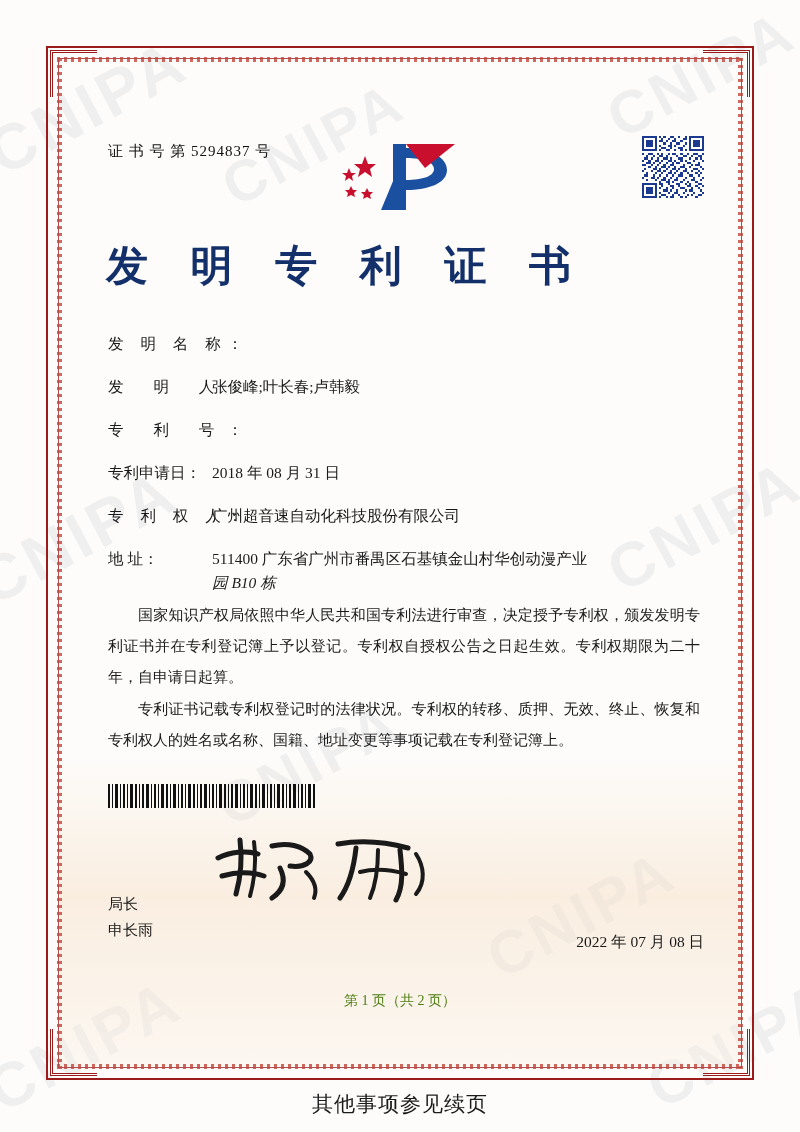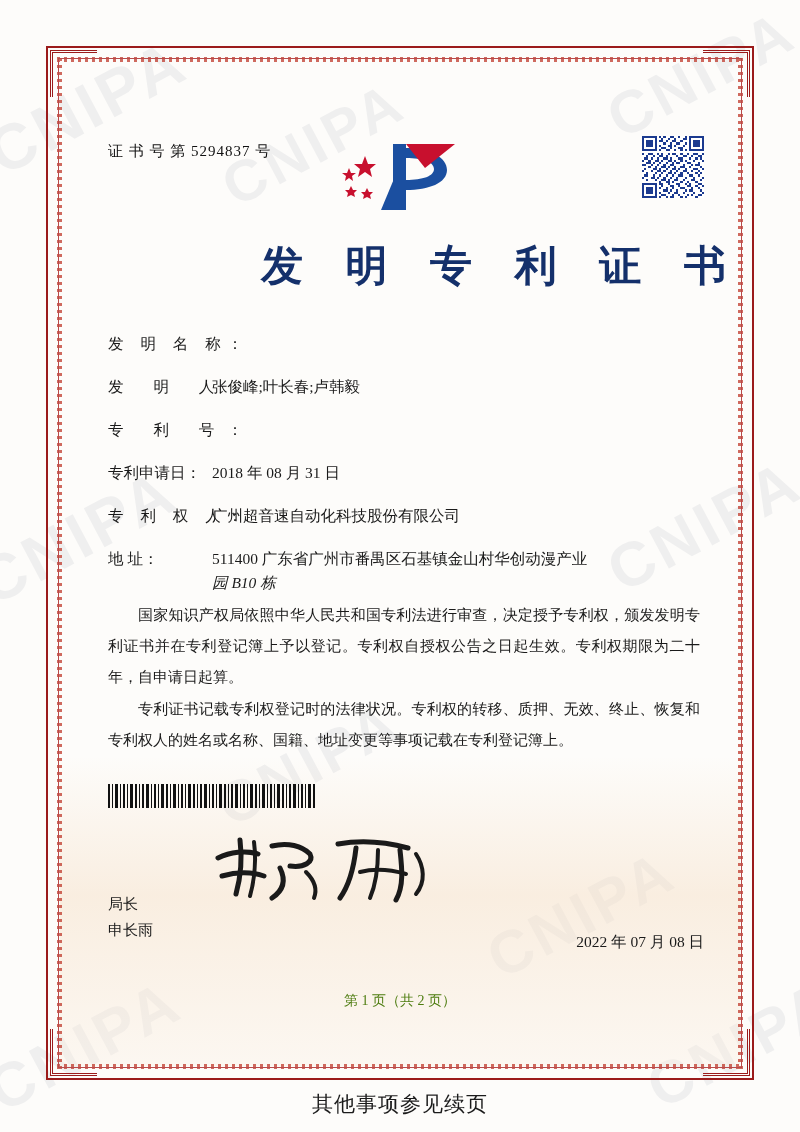--- a/index.html
+++ b/index.html
@@ -121,27 +121,28 @@
     transform: translateX(-50%);
     width: 190px;
     height: 78px;
   }
 
   .title {
     position: absolute;
     left: 0;
     right: 0;
     top: 178px;
-    text-align: right;
+    text-align: left;
     font-size: 42px;
     letter-spacing: 14px;
     font-weight: 700;
     color: #14306b;
     text-indent: 14px;
     font-family: "DejaVu Serif", "Liberation Serif", serif;
+    padding-left: 32px;
   }
 
   
   .fields {
     position: absolute;
     left: 48px;
     right: 40px;
     top: 272px;
     font-size: 15.5px;
     line-height: 1.55;

